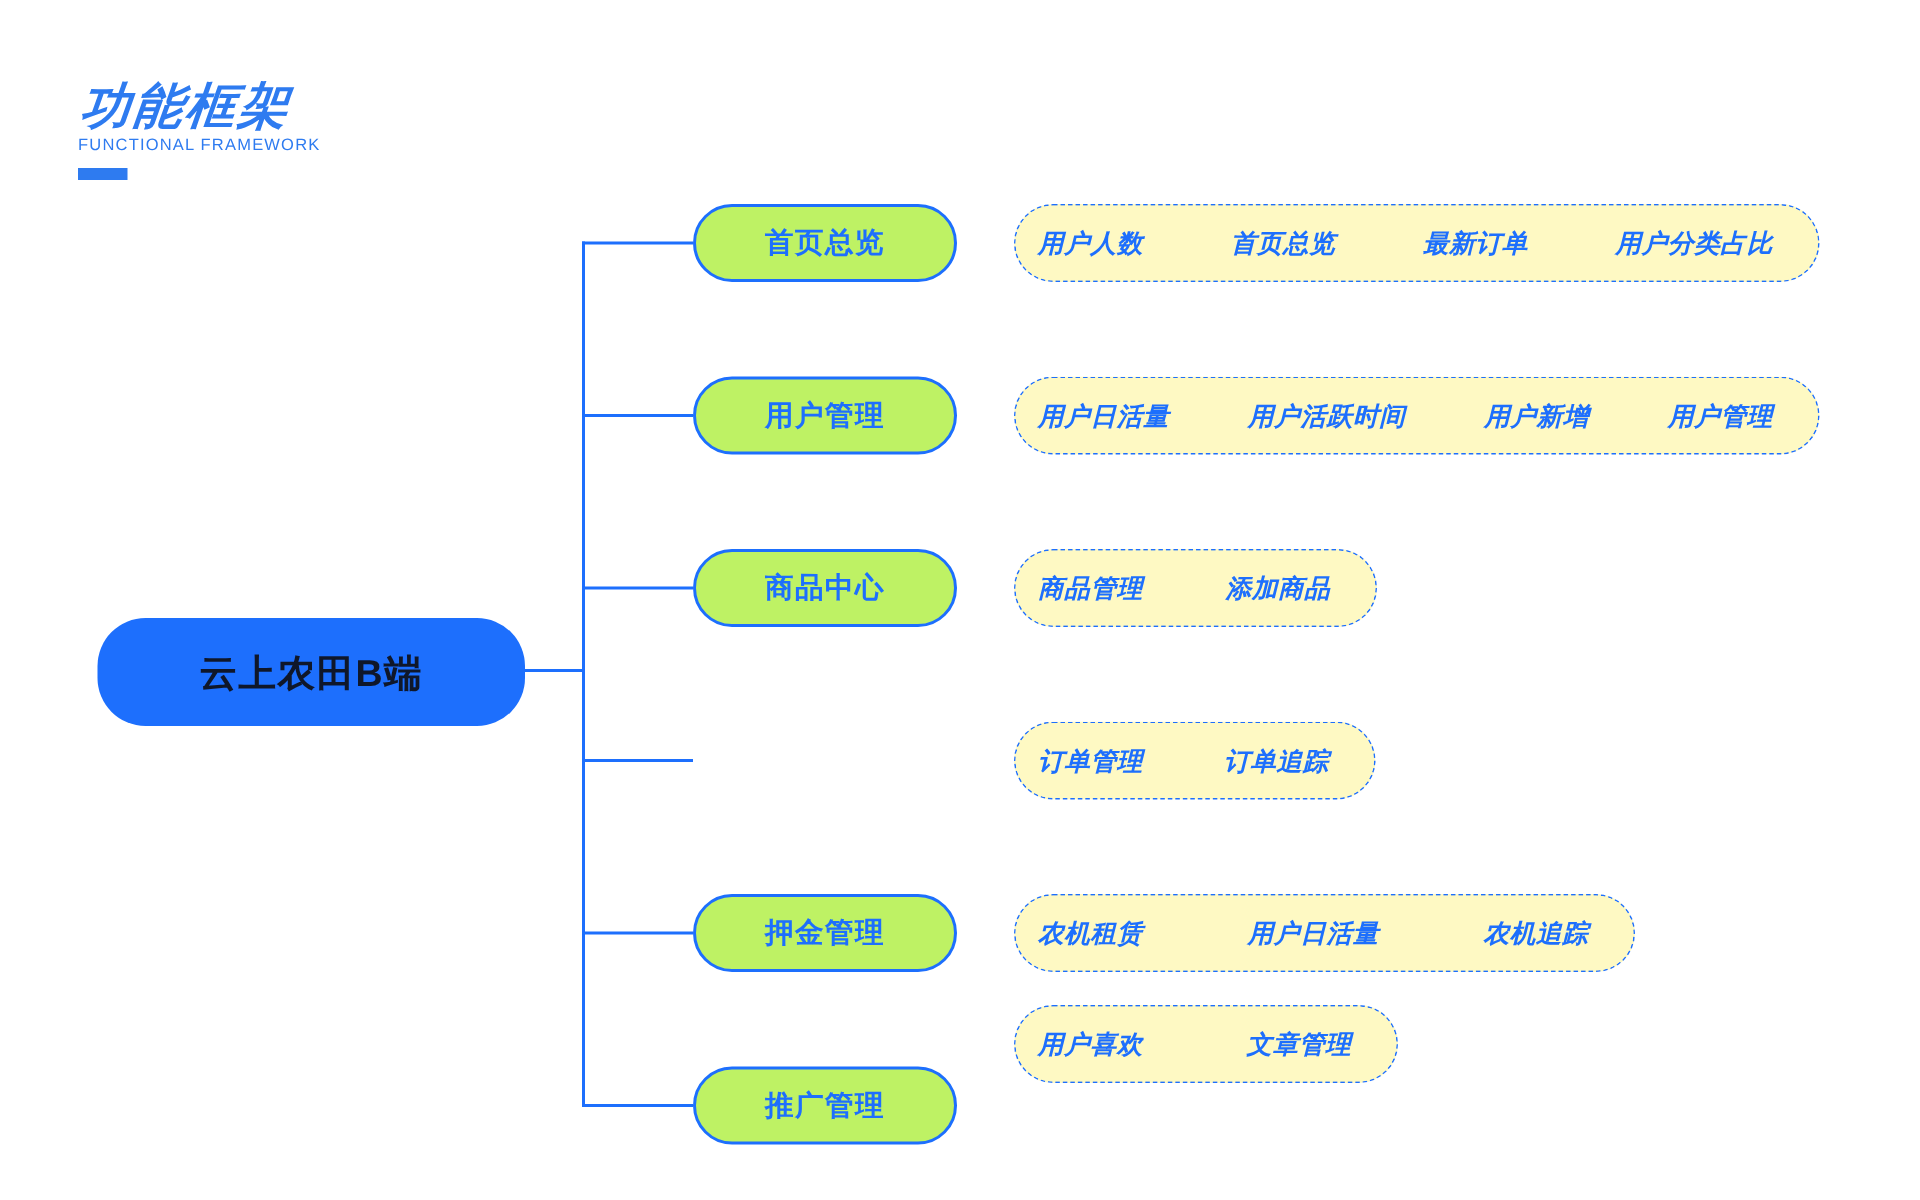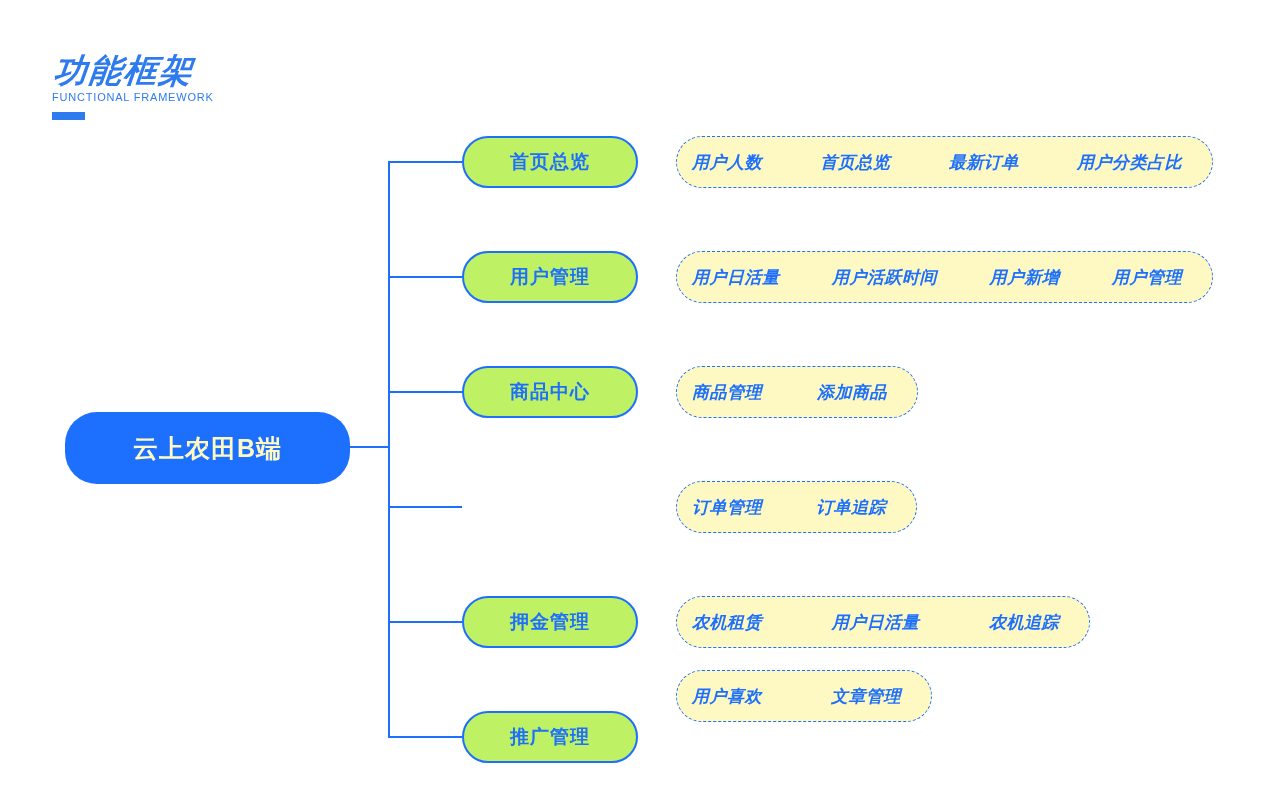--- a/index.html
+++ b/index.html
@@ -28,21 +28,21 @@
     font-size:11px;font-weight:normal;letter-spacing:0.8px;
     margin-top:1px;
   }
   .title-bar{width:33px;height:8px;background:var(--accent-title);margin-top:9px;}
 
   
   .root-node{
     position:absolute;left:65px;top:412px;width:285px;height:72px;
     background:var(--accent);border-radius:32px;
     display:flex;align-items:center;justify-content:center;
-    color:#fef9c3;font-size:25px;font-weight:bold;letter-spacing:1px;
+    color:#0f172a;font-size:25px;font-weight:bold;letter-spacing:1px;
   }
 
   
   .branch-node{
     position:absolute;left:462px;width:176px;height:52px;
     border:2px solid var(--accent);border-radius:26px;background:#bef264;
     display:flex;align-items:center;justify-content:center;
     color:var(--accent);font-size:19px;font-weight:bold;letter-spacing:1px;
     box-sizing:border-box;
   }

